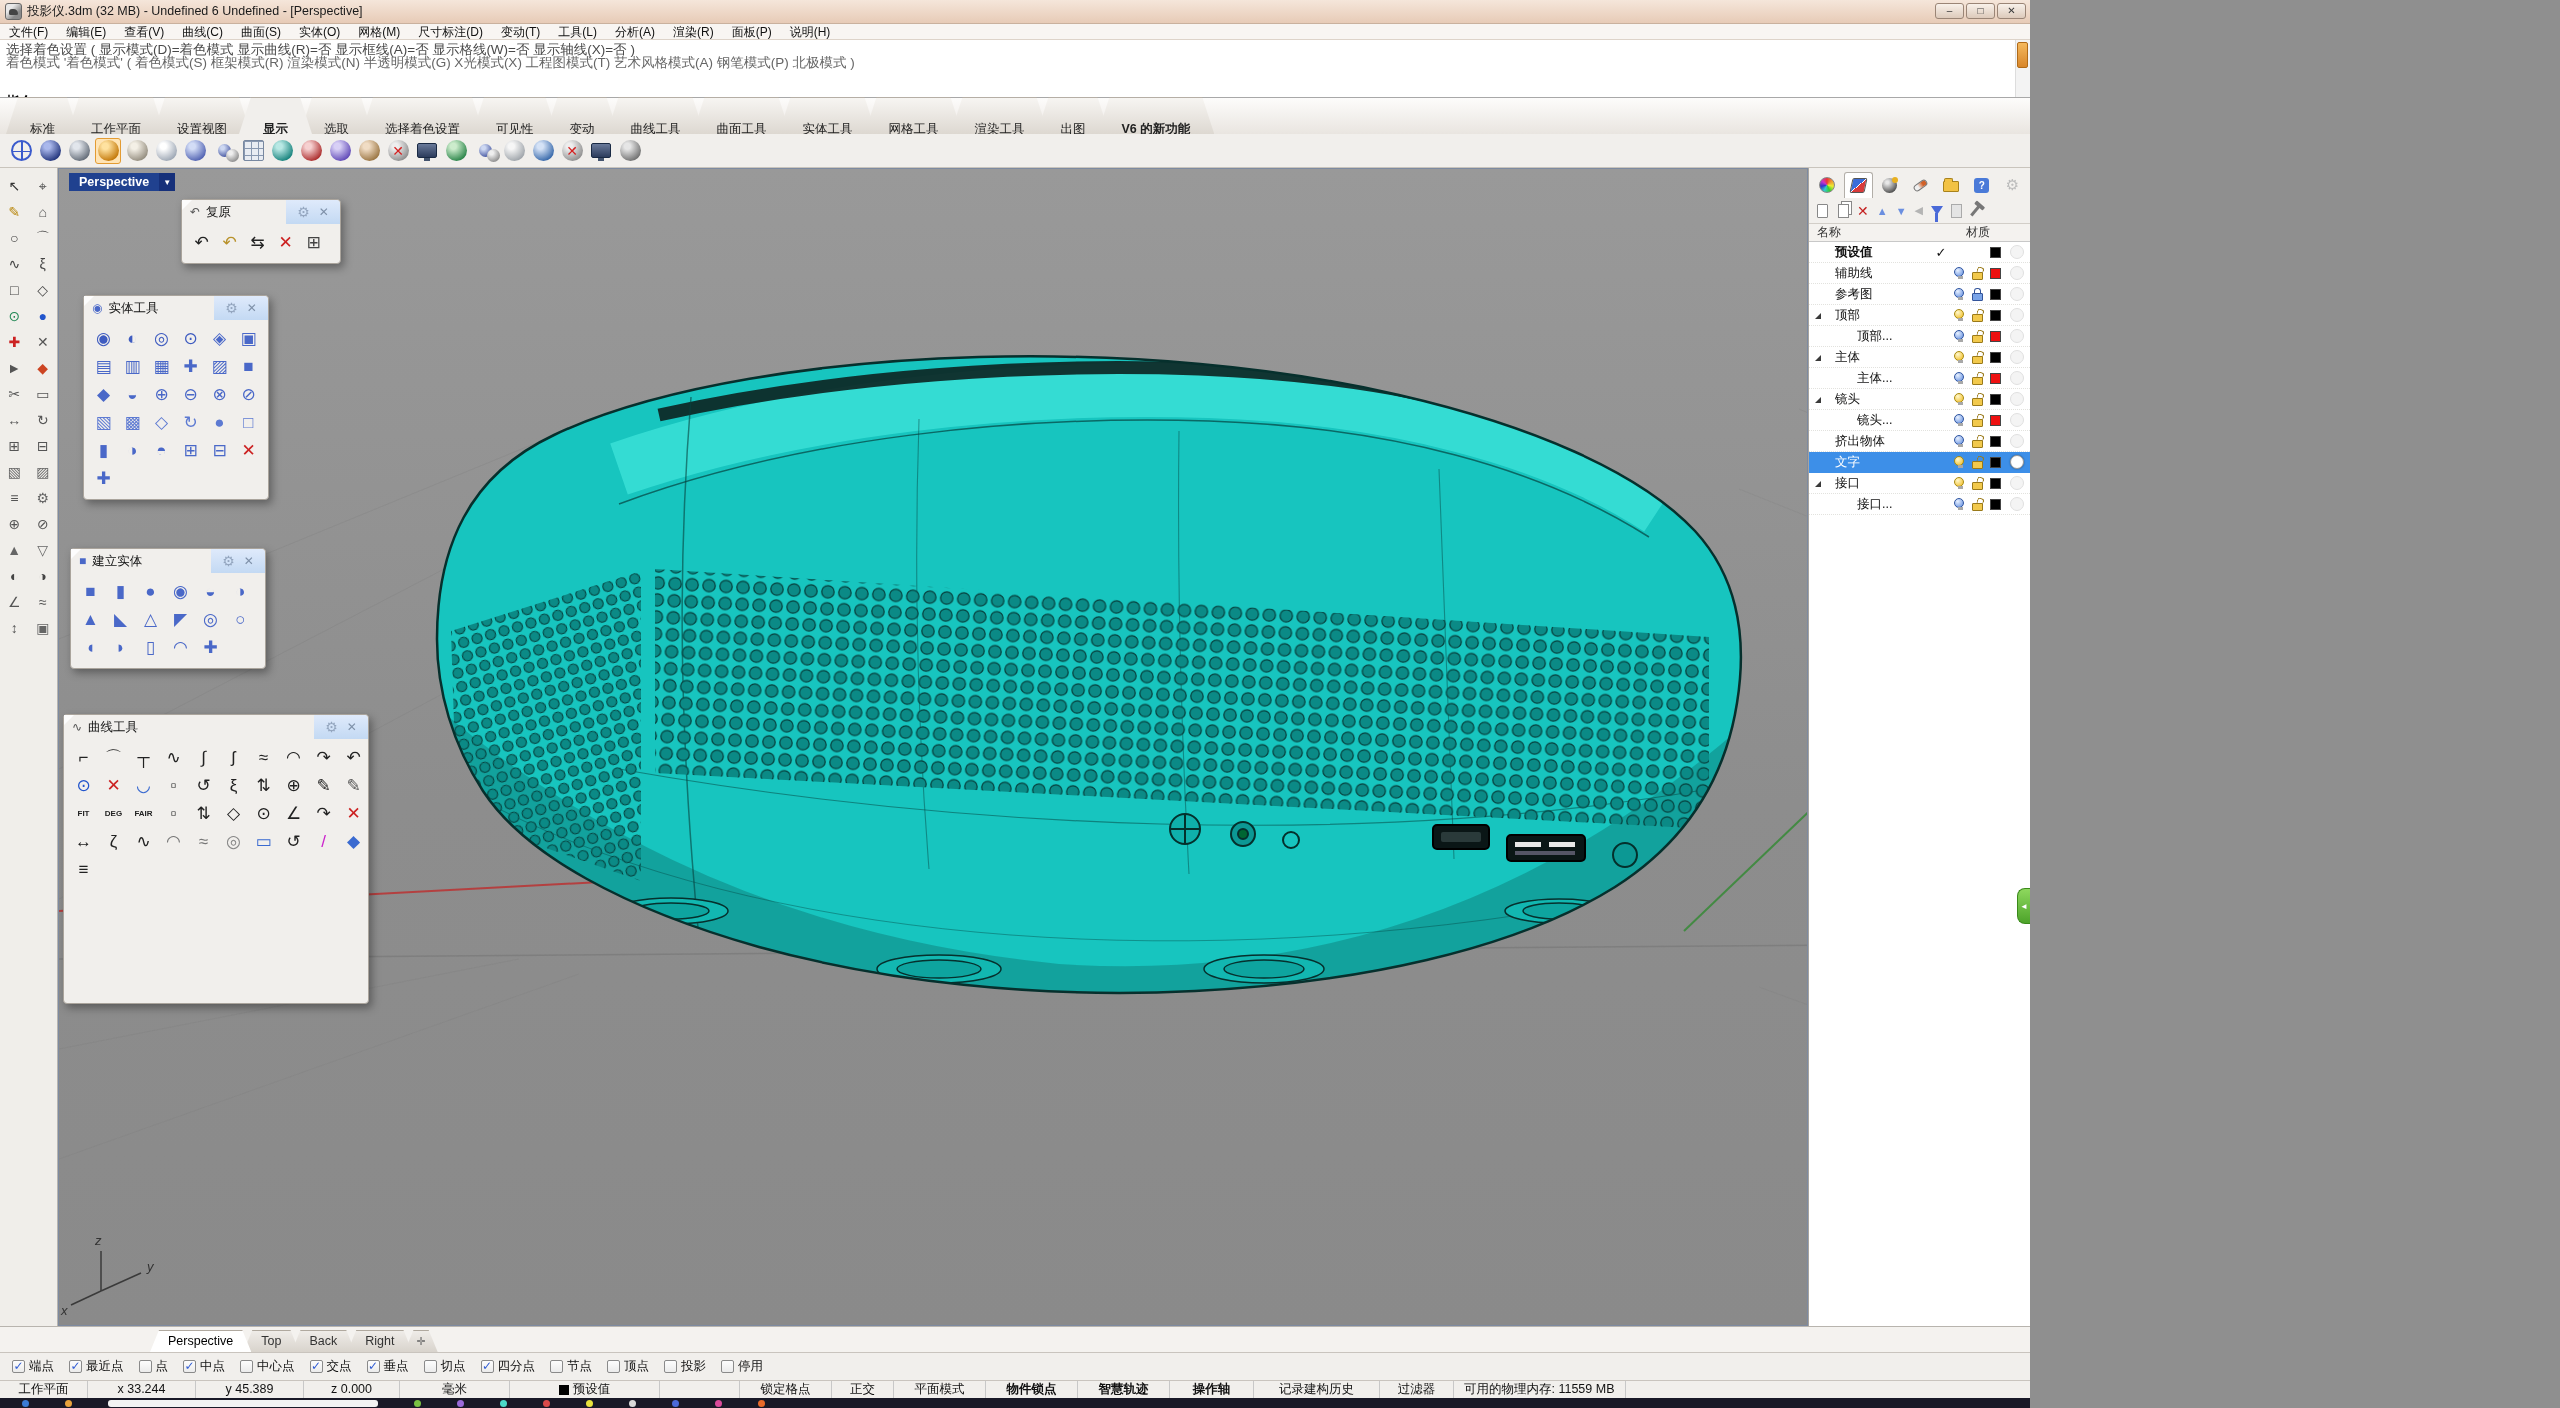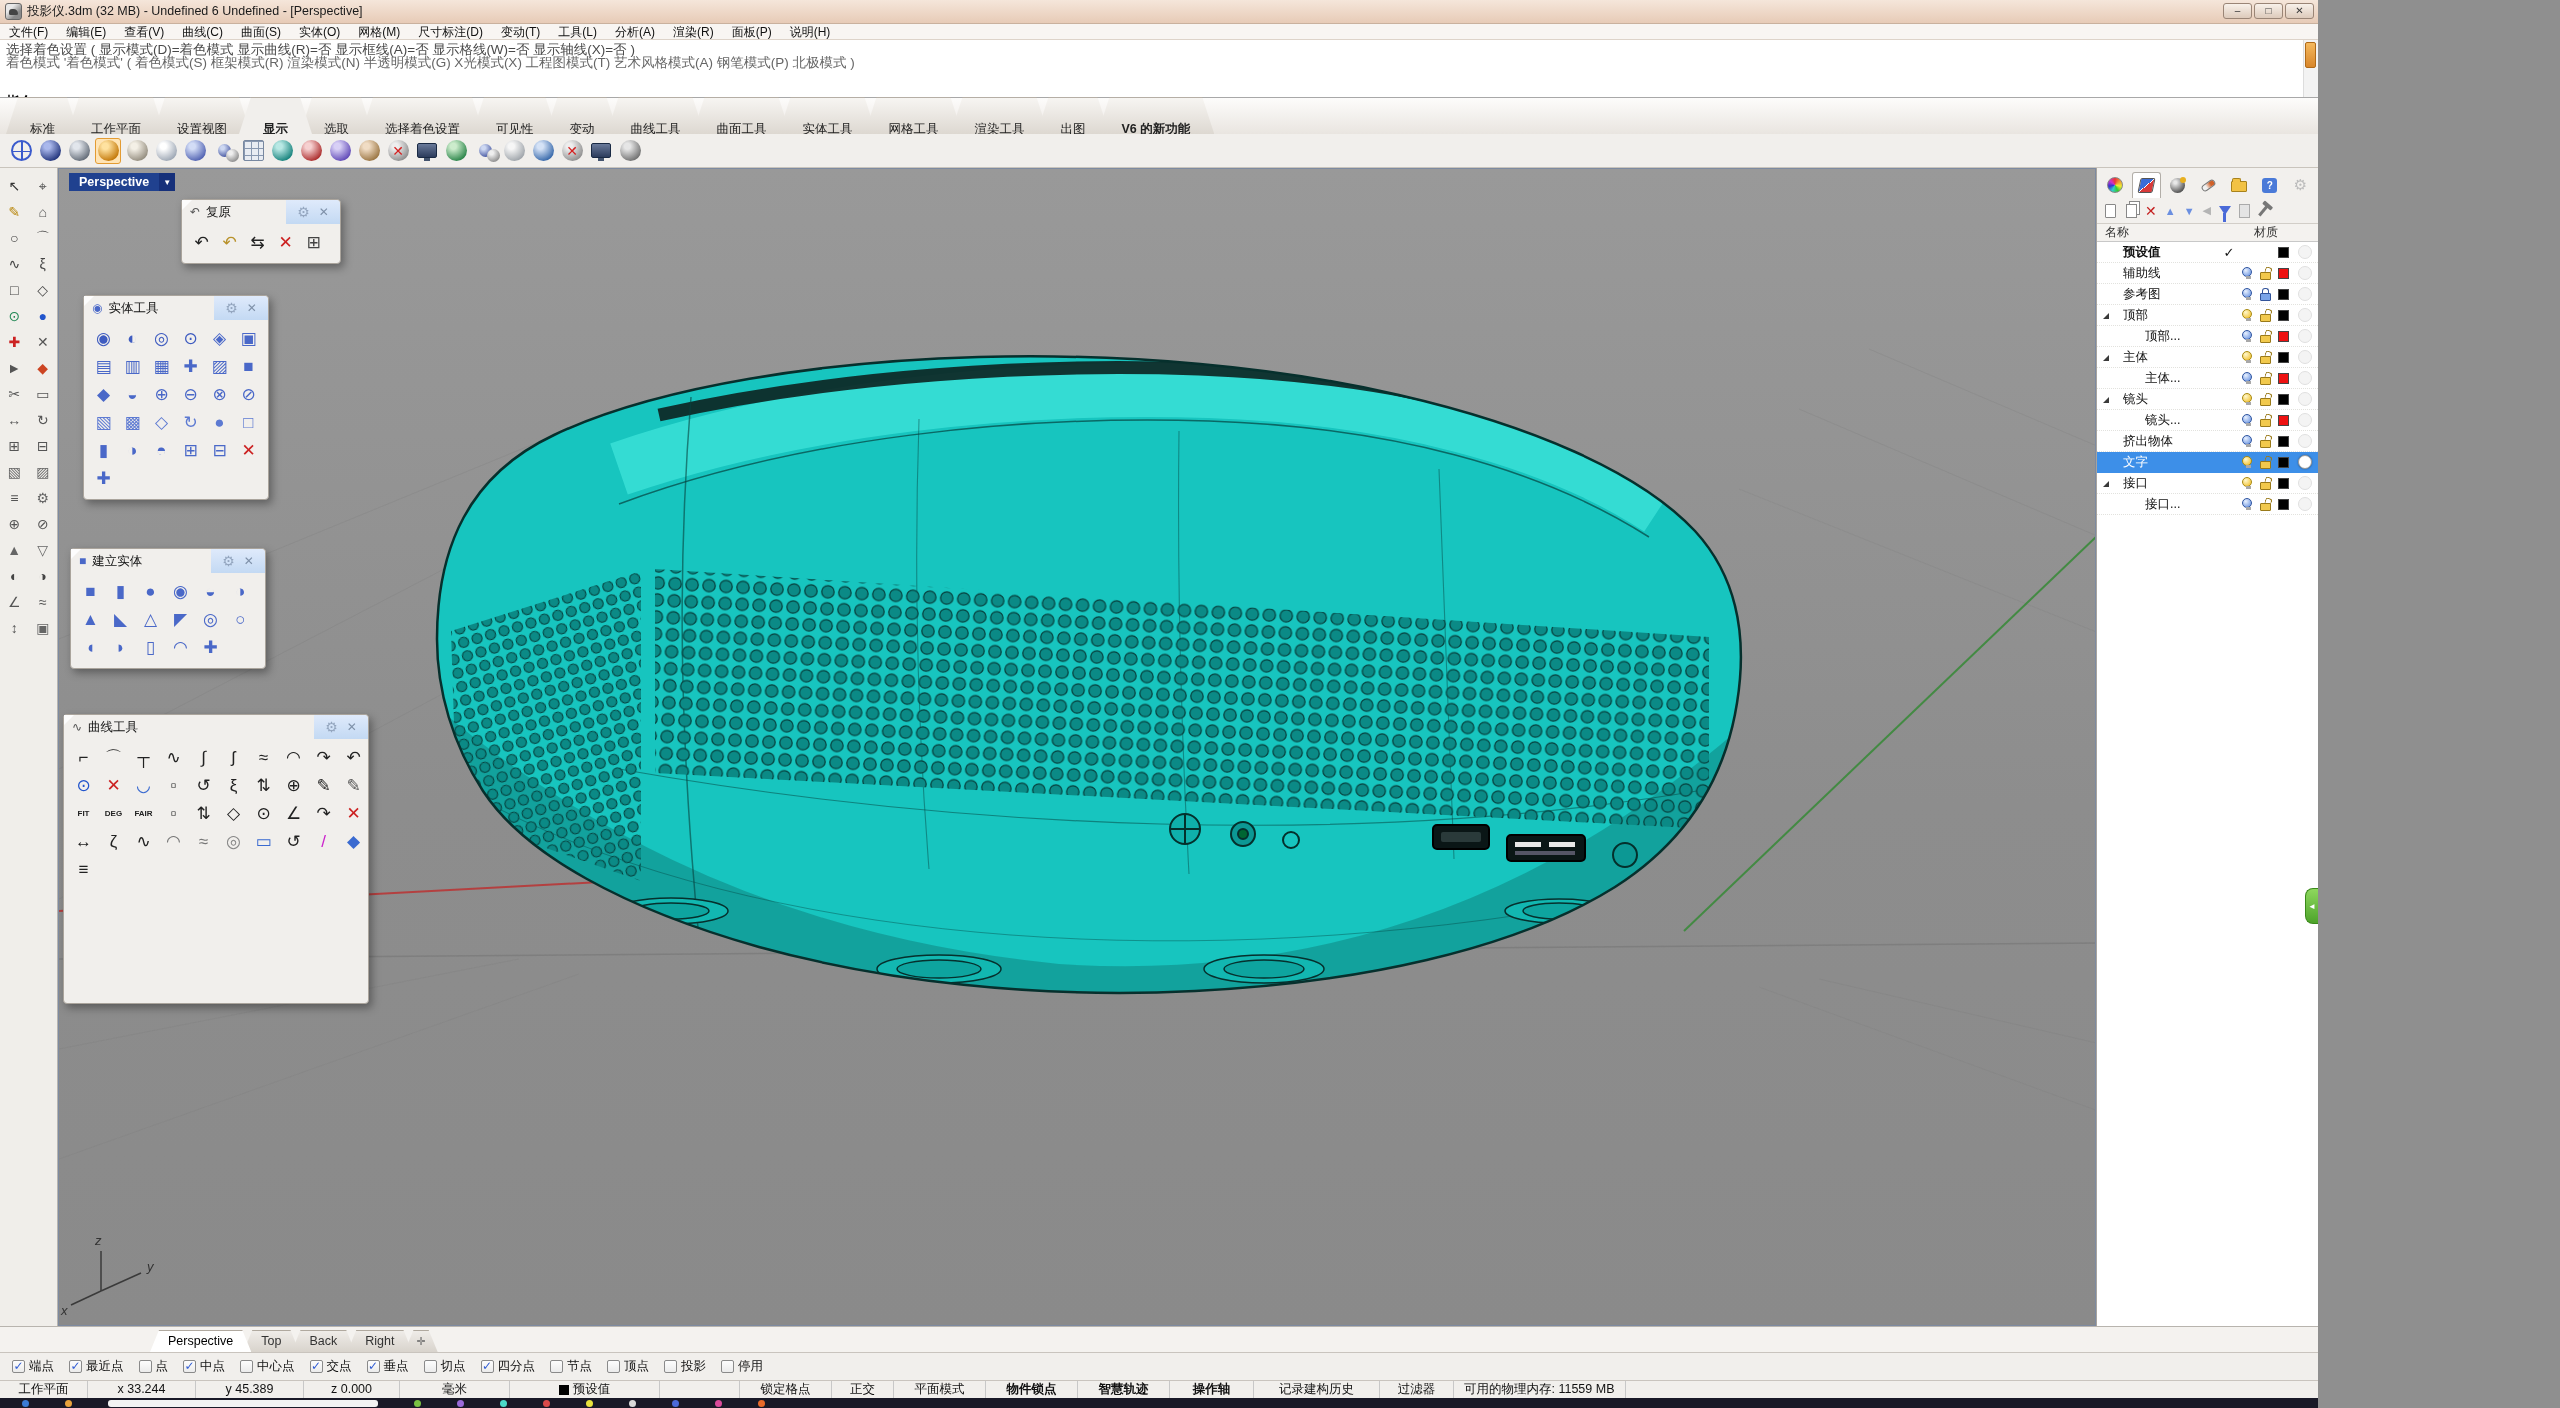--- a/index.html
+++ b/index.html
@@ -1,18 +1,18 @@
 <!DOCTYPE html>
 <html><head>
 <meta charset="utf-8">
 <style>
   * { box-sizing: border-box; margin:0; padding:0; }
   html,body { width:2560px; height:1408px; overflow:hidden; }
   body { font-family:"Liberation Sans","DejaVu Sans",sans-serif; font-size:12.5px; color:#111; background:#8f8f8f; }
-  .window { position:relative; width:2318px; height:1408px; display:flex; flex-direction:column; background:#f1efec; }
+  .window { position:relative; width:2030px; height:1408px; display:flex; flex-direction:column; background:#f1efec; }
 
   
   .titlebar { height:24px; background:linear-gradient(#f5e6da,#e7cbb7); border-bottom:1px solid #c9b19e; display:flex; align-items:center; padding-left:5px; flex:0 0 auto; }
   .appicon { width:17px; height:17px; margin-right:5px; border-radius:3px; background:linear-gradient(135deg,#e8e8e8 30%,#8a8a8a 70%); border:1px solid #666; position:relative; }
   .appicon::after { content:""; position:absolute; left:3px; top:5px; width:9px; height:6px; background:#444; border-radius:4px 6px 2px 2px; }
   .title-text { font-size:12.5px; color:#1a1a1a; }
   .winbtns { position:absolute; right:4px; top:3px; display:flex; gap:2px; }
   .winbtn { width:29px; height:16px; background:linear-gradient(#f8f1ea,#ddcabb); border:1px solid #9a8576; border-radius:3px; font-size:10px; line-height:13px; text-align:center; color:#3a3a3a; }
 
   

